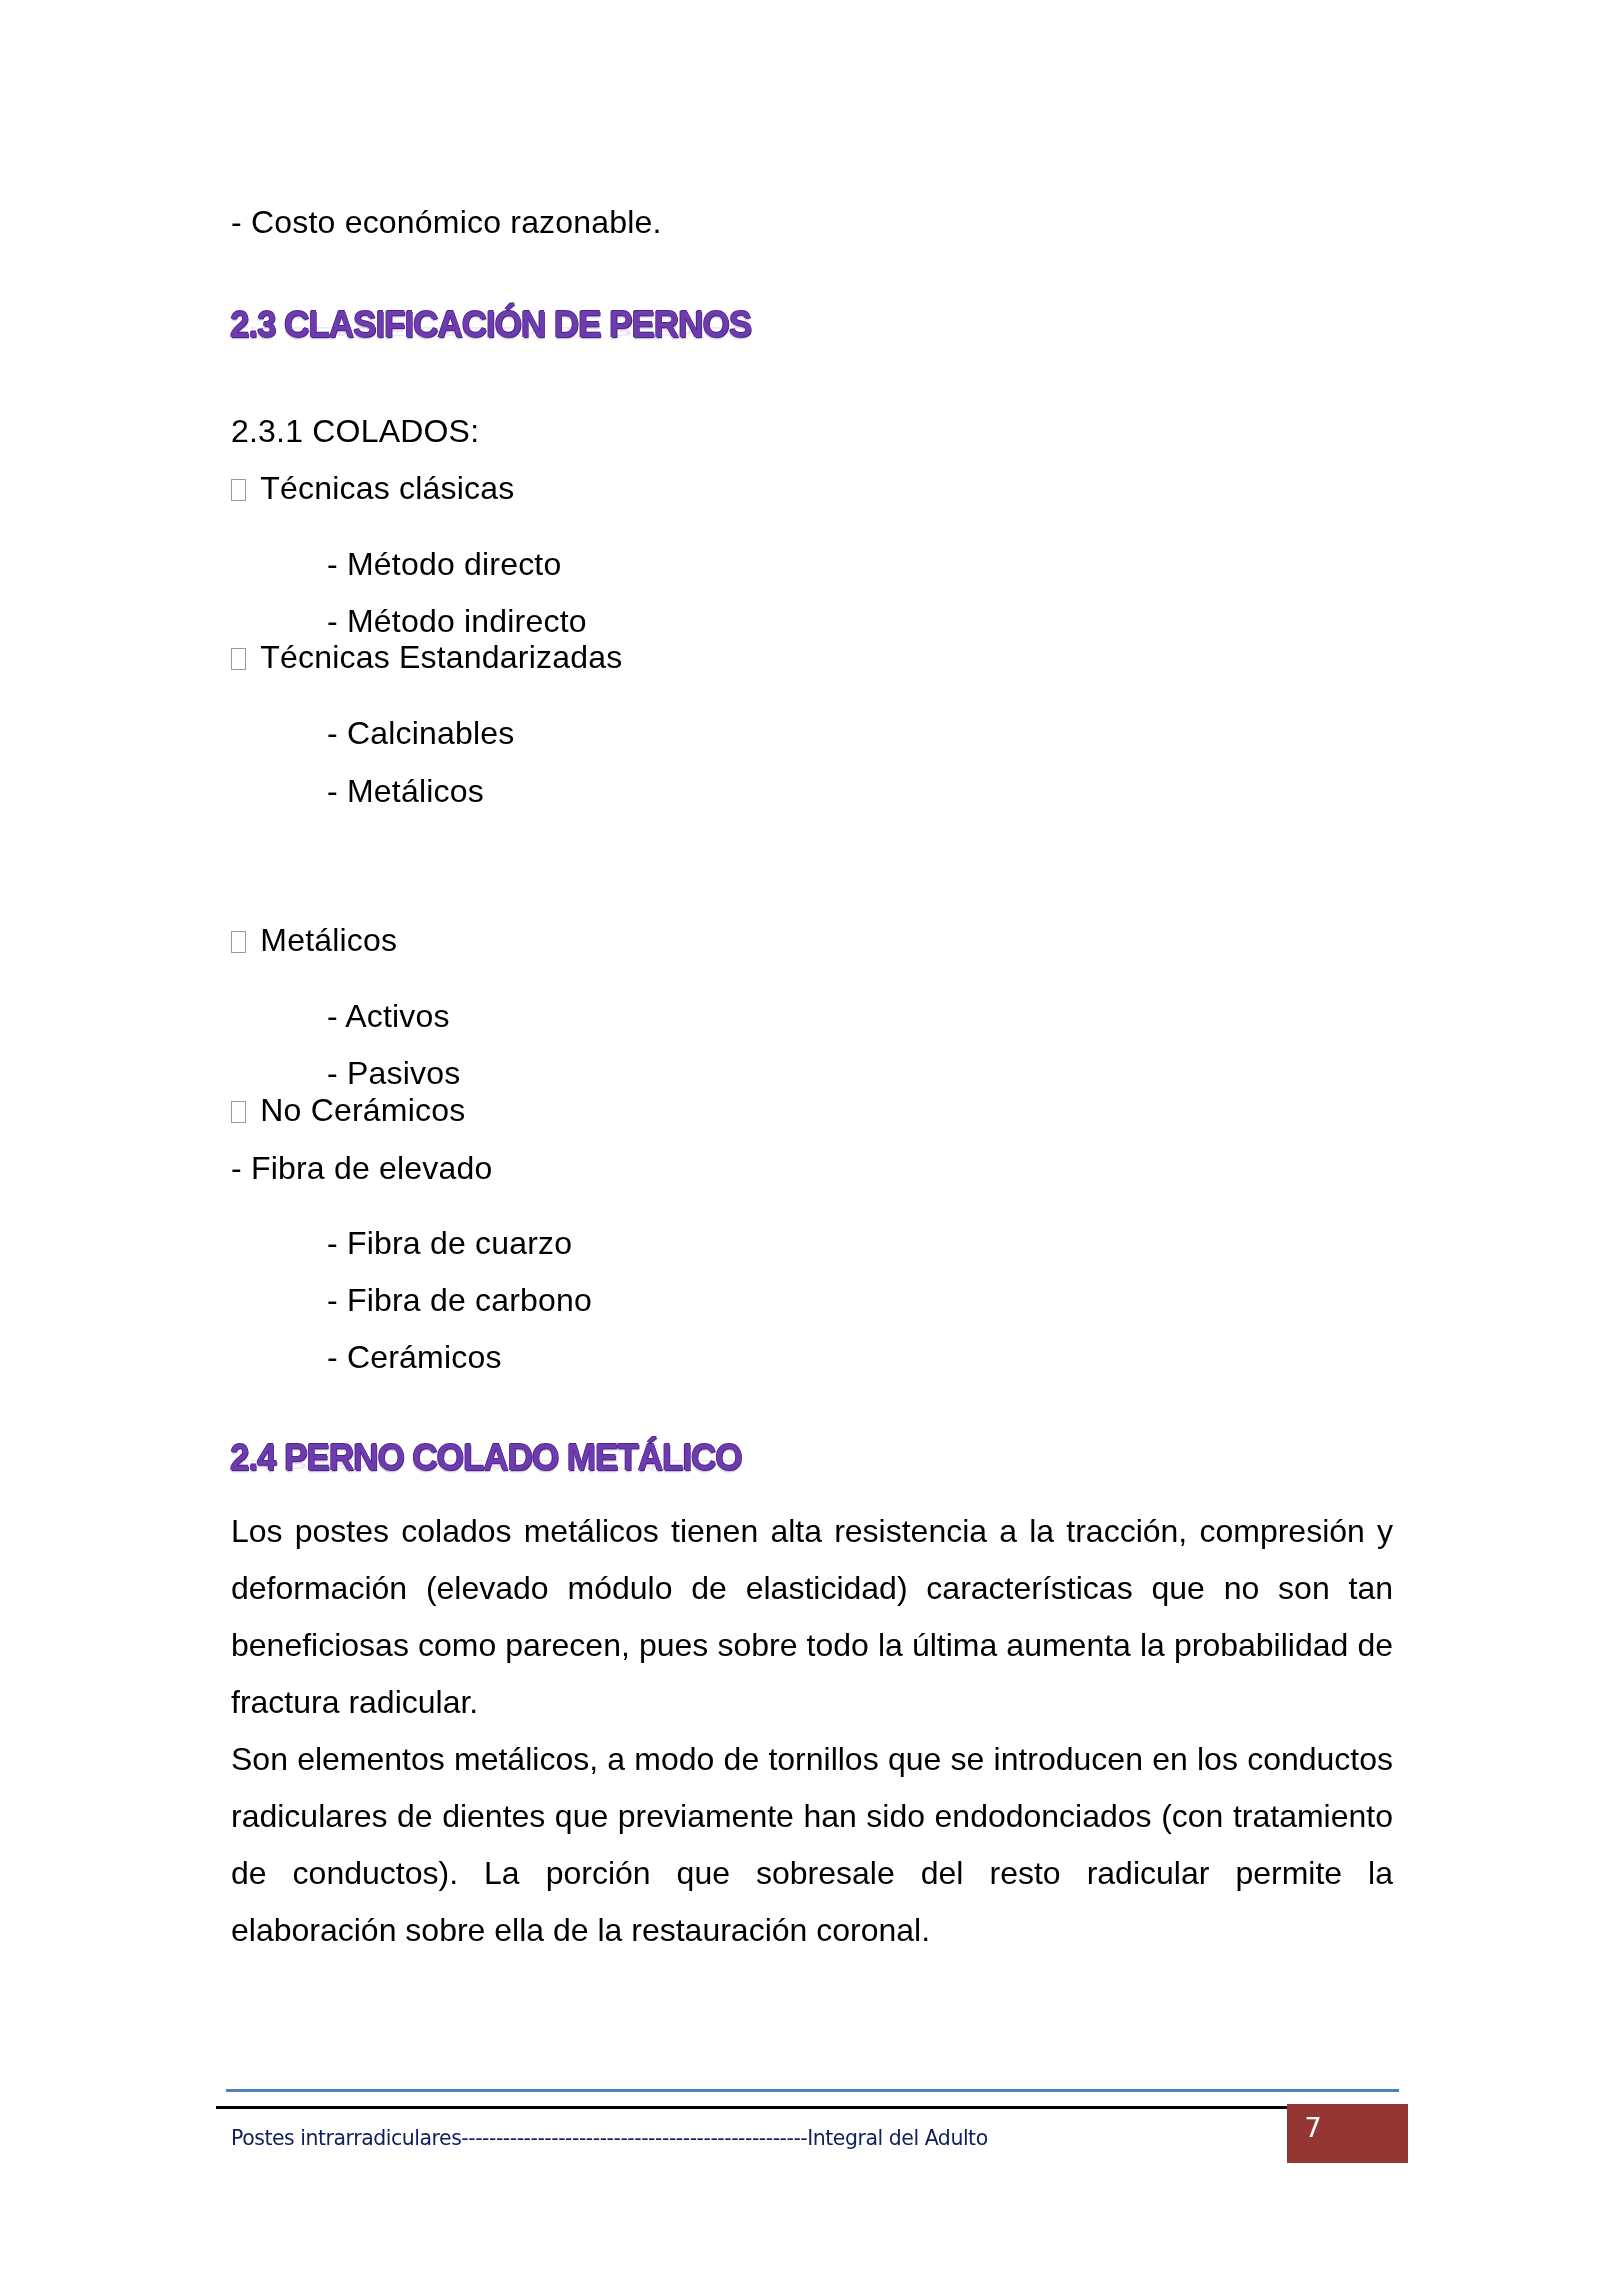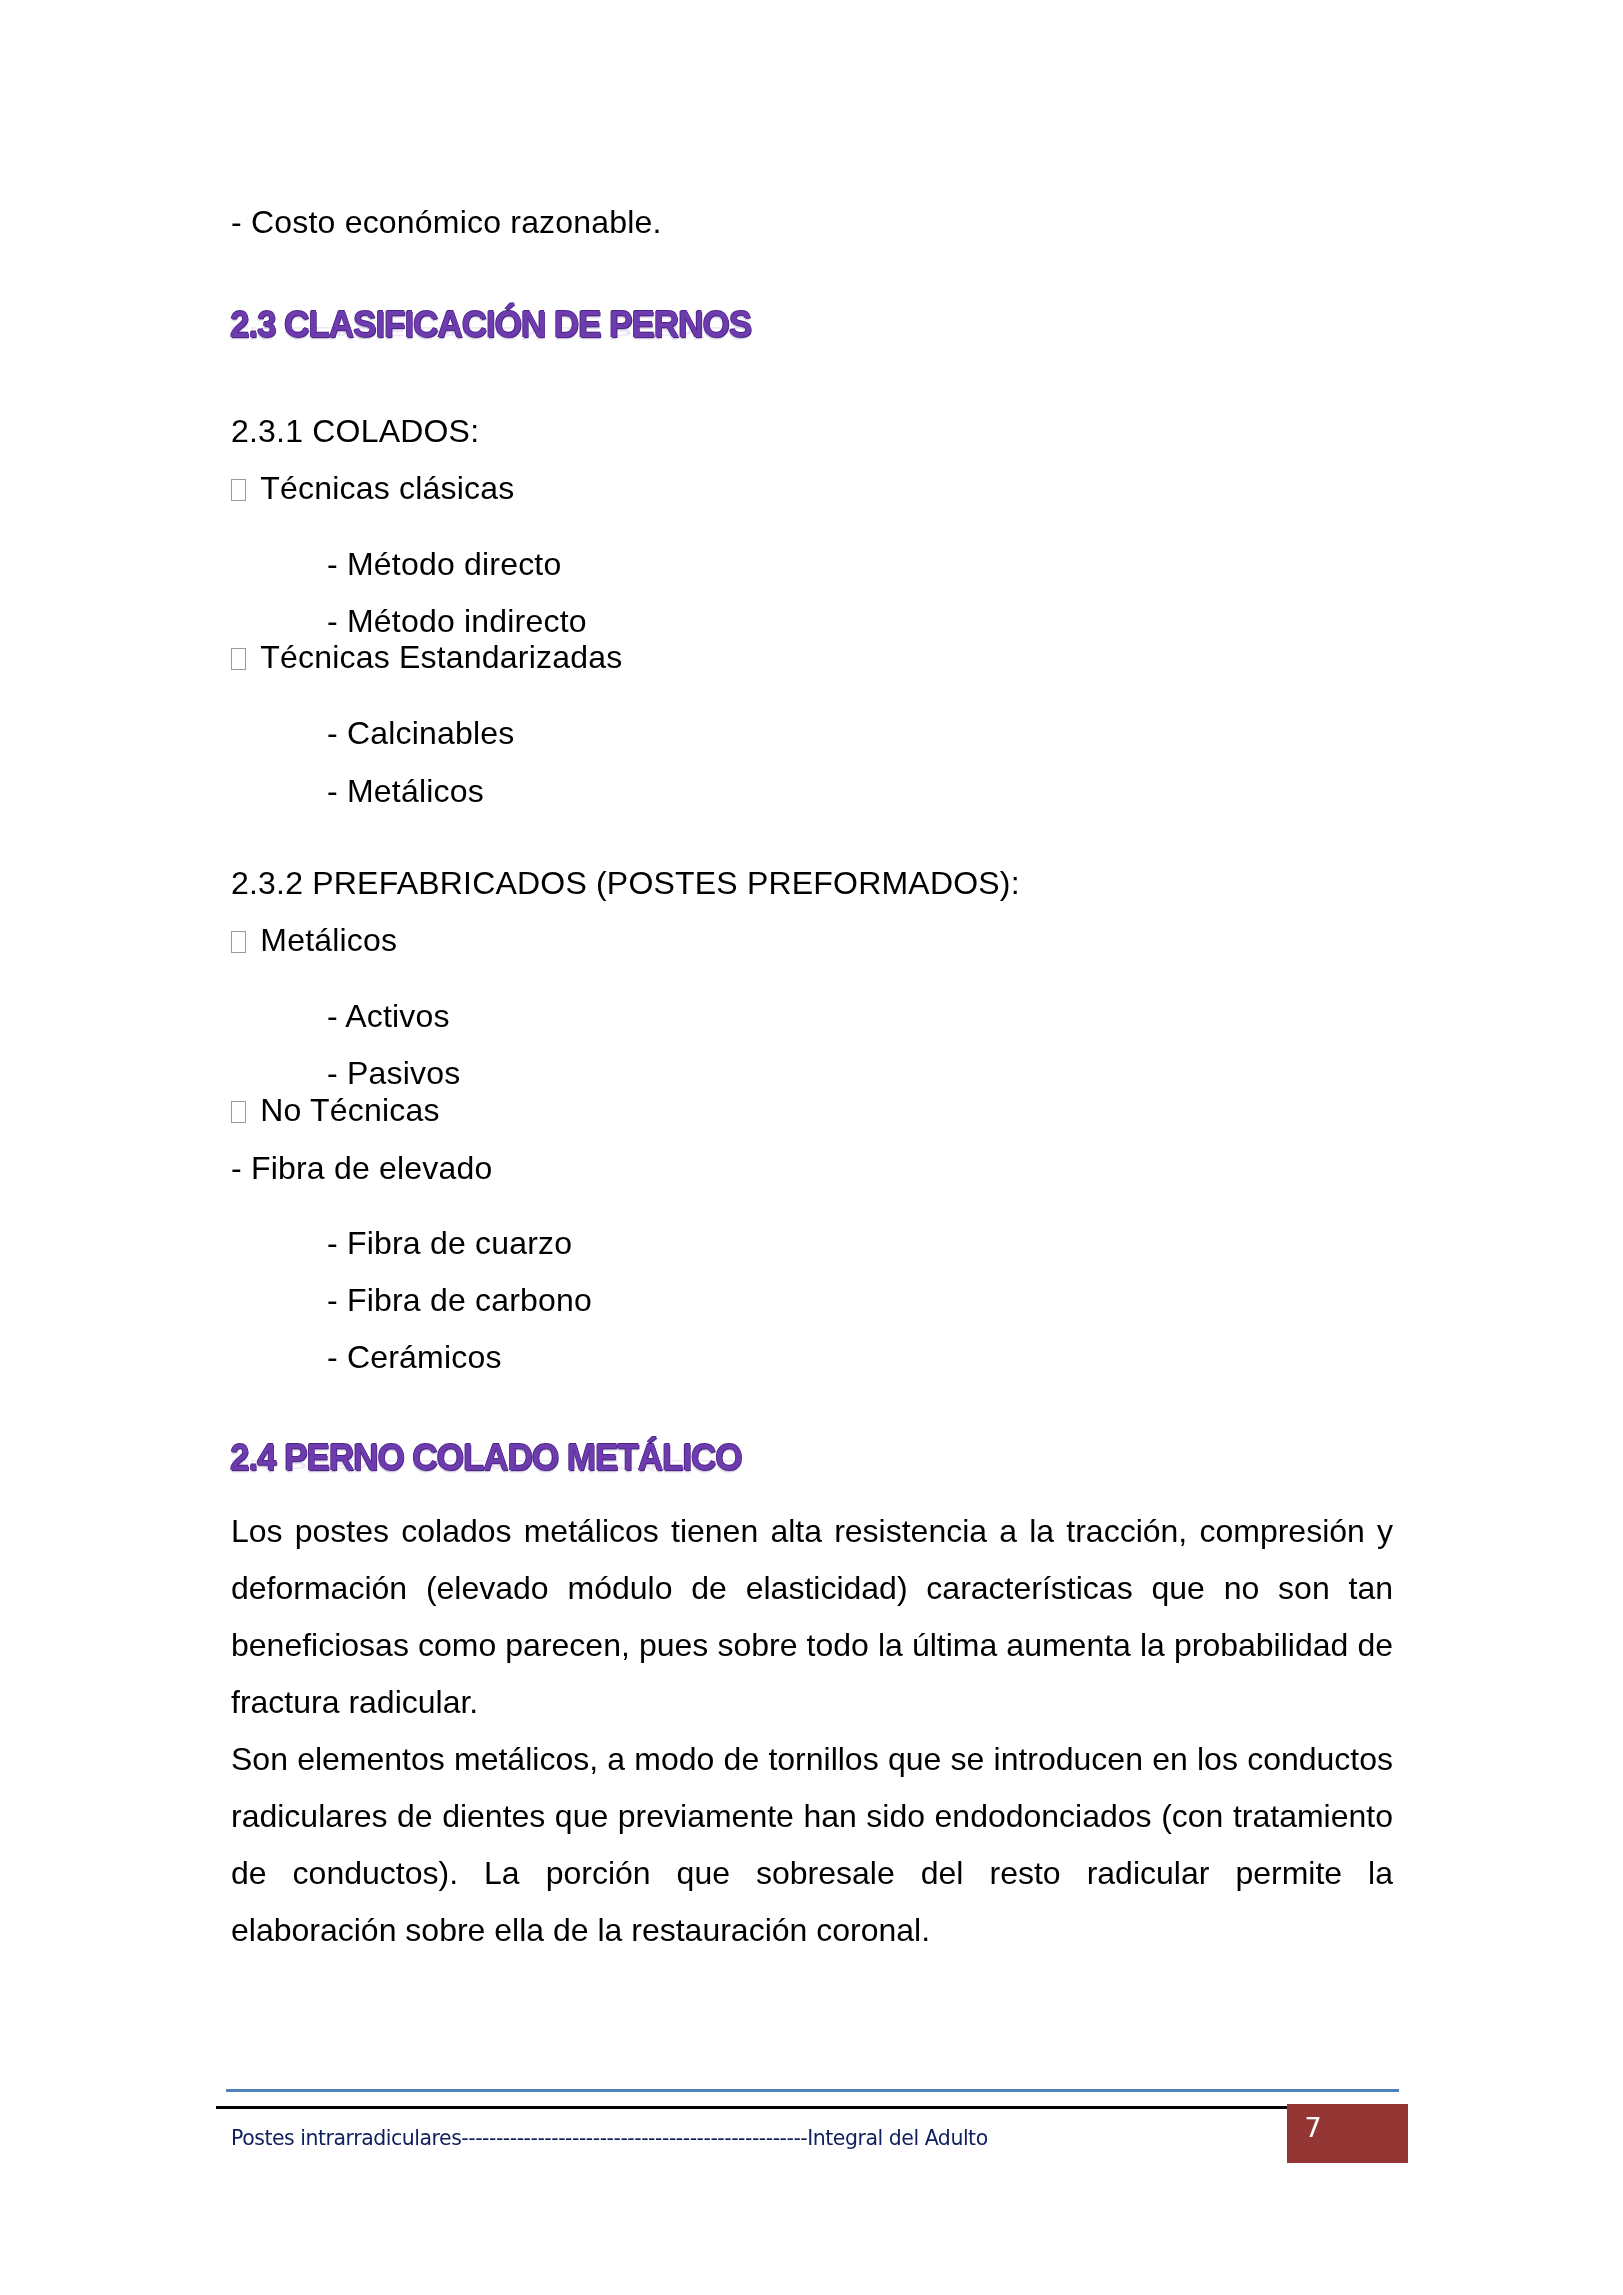--- a/index.html
+++ b/index.html
@@ -43,30 +43,29 @@
   </div>
   <div class="line indent" style="top:526px">- Método  directo</div>
   <div class="line indent" style="top:583px">- Método  indirecto</div>
 
   <div class="line" style="top:638px">
     <span class="box"></span><span>Técnicas  Estandarizadas</span>
   </div>
   <div class="line indent" style="top:695px">- Calcinables</div>
   <div class="line indent" style="top:753px">- Metálicos</div>
 
-  <div class="line" style="top:864px">2.3.2  PREFABRICADOS  (POSTES  PREFORMADOS):</div>
 
   <div class="line" style="top:921px">
     <span class="box"></span><span>Metálicos</span>
   </div>
   <div class="line indent" style="top:978px">- Activos</div>
   <div class="line indent" style="top:1035px">- Pasivos</div>
 
   <div class="line" style="top:1091px">
-    <span class="box"></span><span>No Técnicas</span>
+    <span class="box"></span><span>No Cerámicos</span>
   </div>
   <div class="line" style="top:1149px">- Fibra de elevado</div>
   <div class="line indent" style="top:1205px">- Fibra de cuarzo</div>
   <div class="line indent" style="top:1262px">- Fibra de carbono</div>
   <div class="line indent" style="top:1319px">- Cerámicos</div>
 
   <div class="heading" style="top:1436px">
     <span>2.4 PERNO COLADO METÁLICO</span>
     <span class="refl">2.4 PERNO COLADO METÁLICO</span>
   </div>

